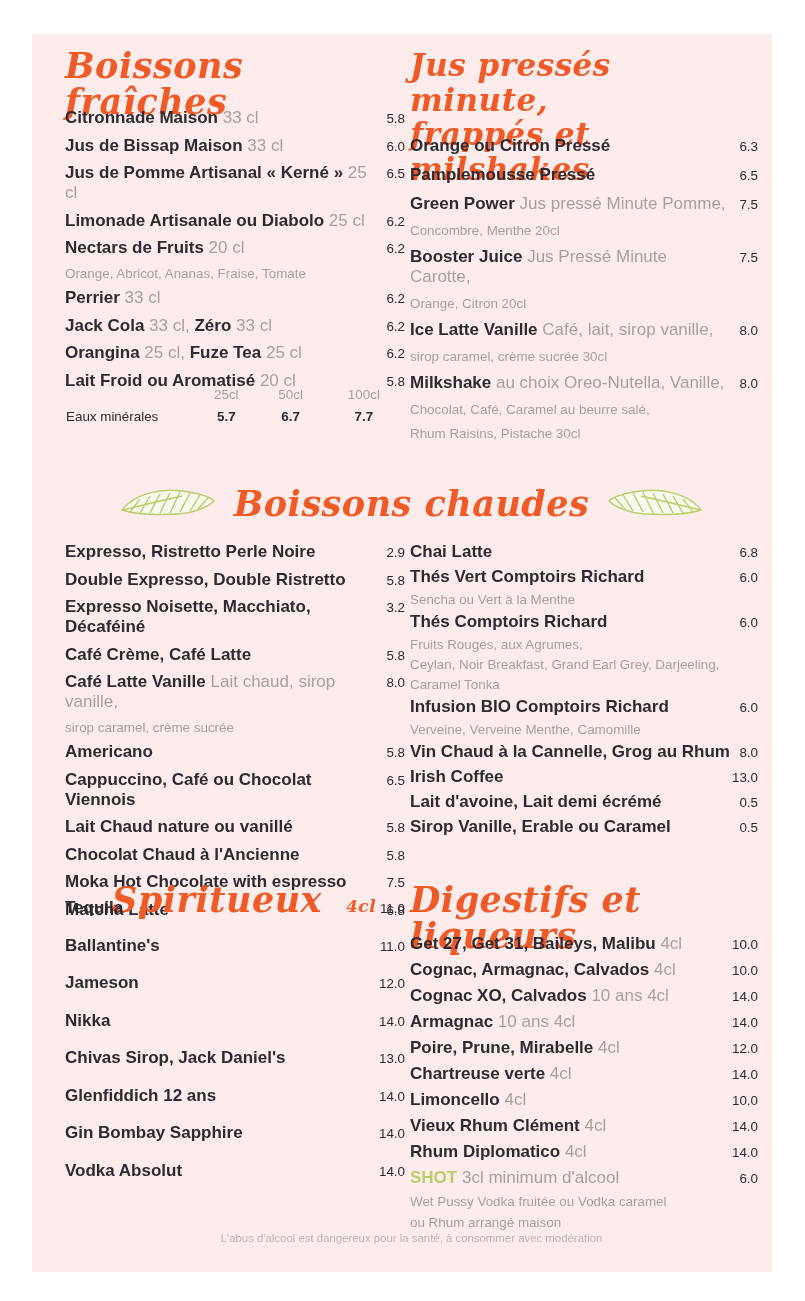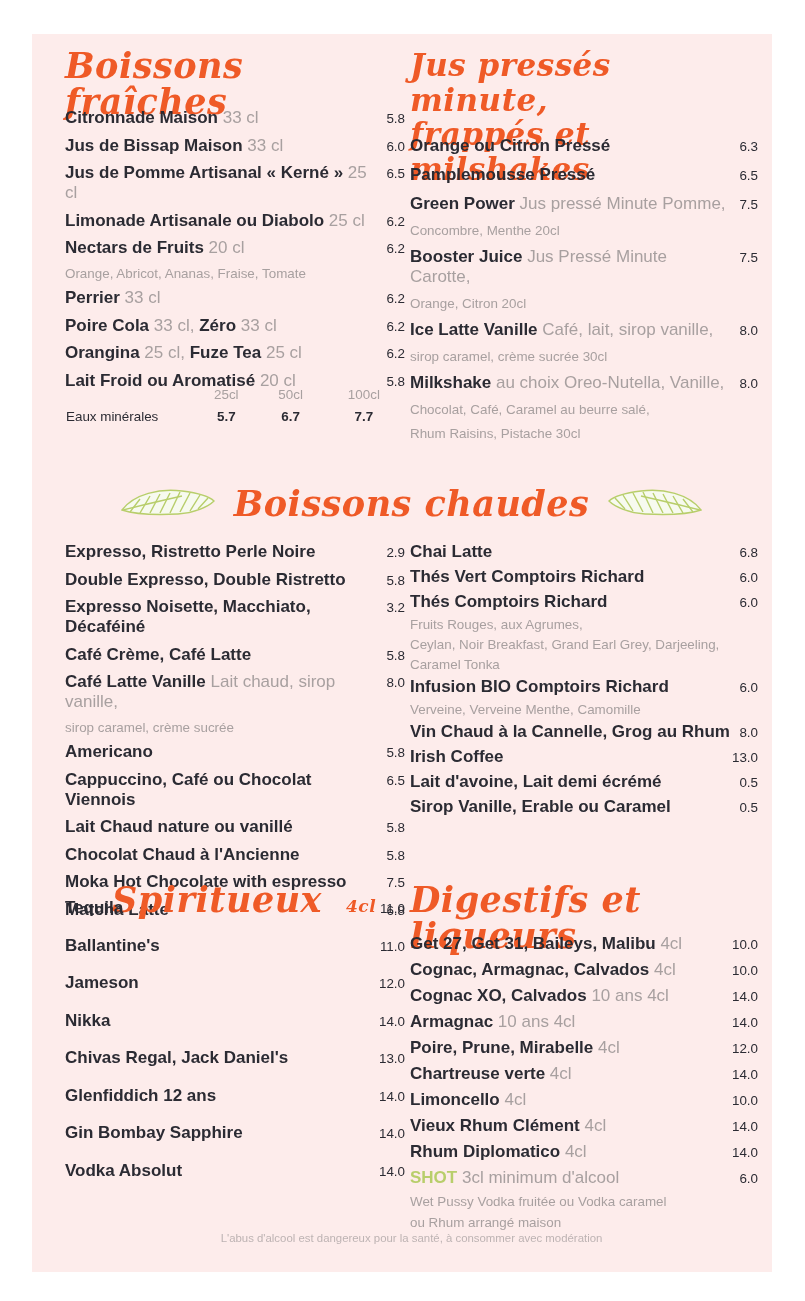--- a/index.html
+++ b/index.html
@@ -155,21 +155,21 @@
       <div class="row">
         <div class="nm"><b>Nectars de Fruits</b><span class="muted"> 20 cl</span></div>
         <div class="price">6.2</div>
       </div>
       <div class="subline">Orange, Abricot, Ananas, Fraise, Tomate</div>
       <div class="row">
         <div class="nm"><b>Perrier</b><span class="muted"> 33 cl</span></div>
         <div class="price">6.2</div>
       </div>
       <div class="row">
-        <div class="nm"><b>Poire Cola</b><span class="muted"> 33 cl, </span><b>Zéro</b><span class="muted"> 33 cl</span></div>
+        <div class="nm"><b>Jack Cola</b><span class="muted"> 33 cl, </span><b>Zéro</b><span class="muted"> 33 cl</span></div>
         <div class="price">6.2</div>
       </div>
       <div class="row">
         <div class="nm"><b>Orangina</b><span class="muted"> 25 cl, </span><b>Fuze Tea</b><span class="muted"> 25 cl</span></div>
         <div class="price">6.2</div>
       </div>
       <div class="row">
         <div class="nm"><b>Lait Froid ou Aromatisé</b><span class="muted"> 20 cl</span></div>
         <div class="price">5.8</div>
       </div>
@@ -304,20 +304,21 @@
     </div>
   <div class="block sec-hot-r" id="hot-right">
       <div class="row">
         <div class="nm"><b>Chai Latte</b></div>
         <div class="price">6.8</div>
       </div>
       <div class="row">
         <div class="nm"><b>Thés Vert Comptoirs Richard</b></div>
         <div class="price">6.0</div>
       </div>
+      <div class="subline">Sencha ou Vert à la Menthe</div>
       <div class="row">
         <div class="nm"><b>Thés Comptoirs Richard</b></div>
         <div class="price">6.0</div>
       </div>
       <div class="subline">Fruits Rouges, aux Agrumes,</div>
       <div class="subline">Ceylan, Noir Breakfast, Grand Earl Grey, Darjeeling,</div>
       <div class="subline">Caramel Tonka</div>
       <div class="row">
         <div class="nm"><b>Infusion BIO Comptoirs Richard</b></div>
         <div class="price">6.0</div>
@@ -359,21 +360,21 @@
       </div>
       <div class="row">
         <div class="nm"><b>Jameson</b></div>
         <div class="price">12.0</div>
       </div>
       <div class="row">
         <div class="nm"><b>Nikka</b></div>
         <div class="price">14.0</div>
       </div>
       <div class="row">
-        <div class="nm"><b>Chivas Regal, Jack Daniel's</b></div>
+        <div class="nm"><b>Chivas Sirop, Jack Daniel's</b></div>
         <div class="price">13.0</div>
       </div>
       <div class="row">
         <div class="nm"><b>Glenfiddich 12 ans</b></div>
         <div class="price">14.0</div>
       </div>
       <div class="row">
         <div class="nm"><b>Gin Bombay Sapphire</b></div>
         <div class="price">14.0</div>
       </div>

